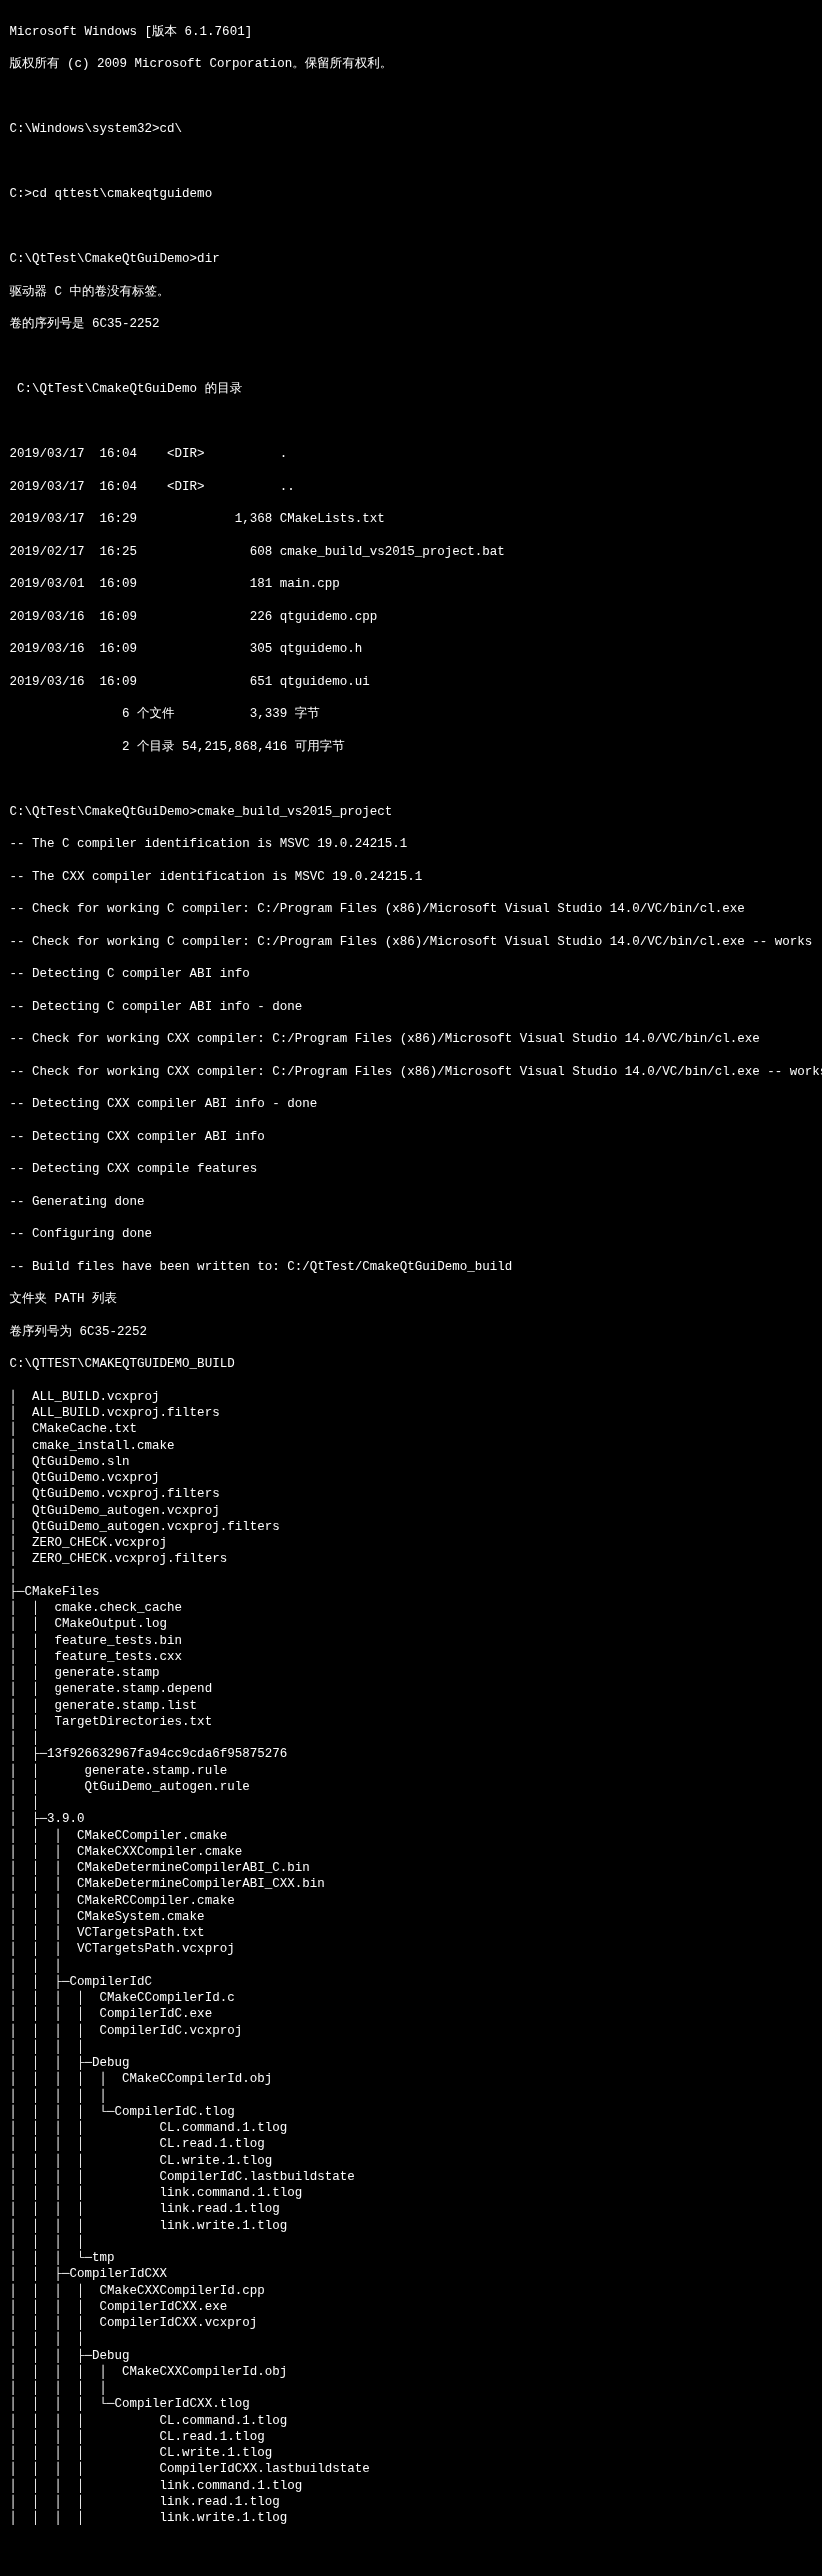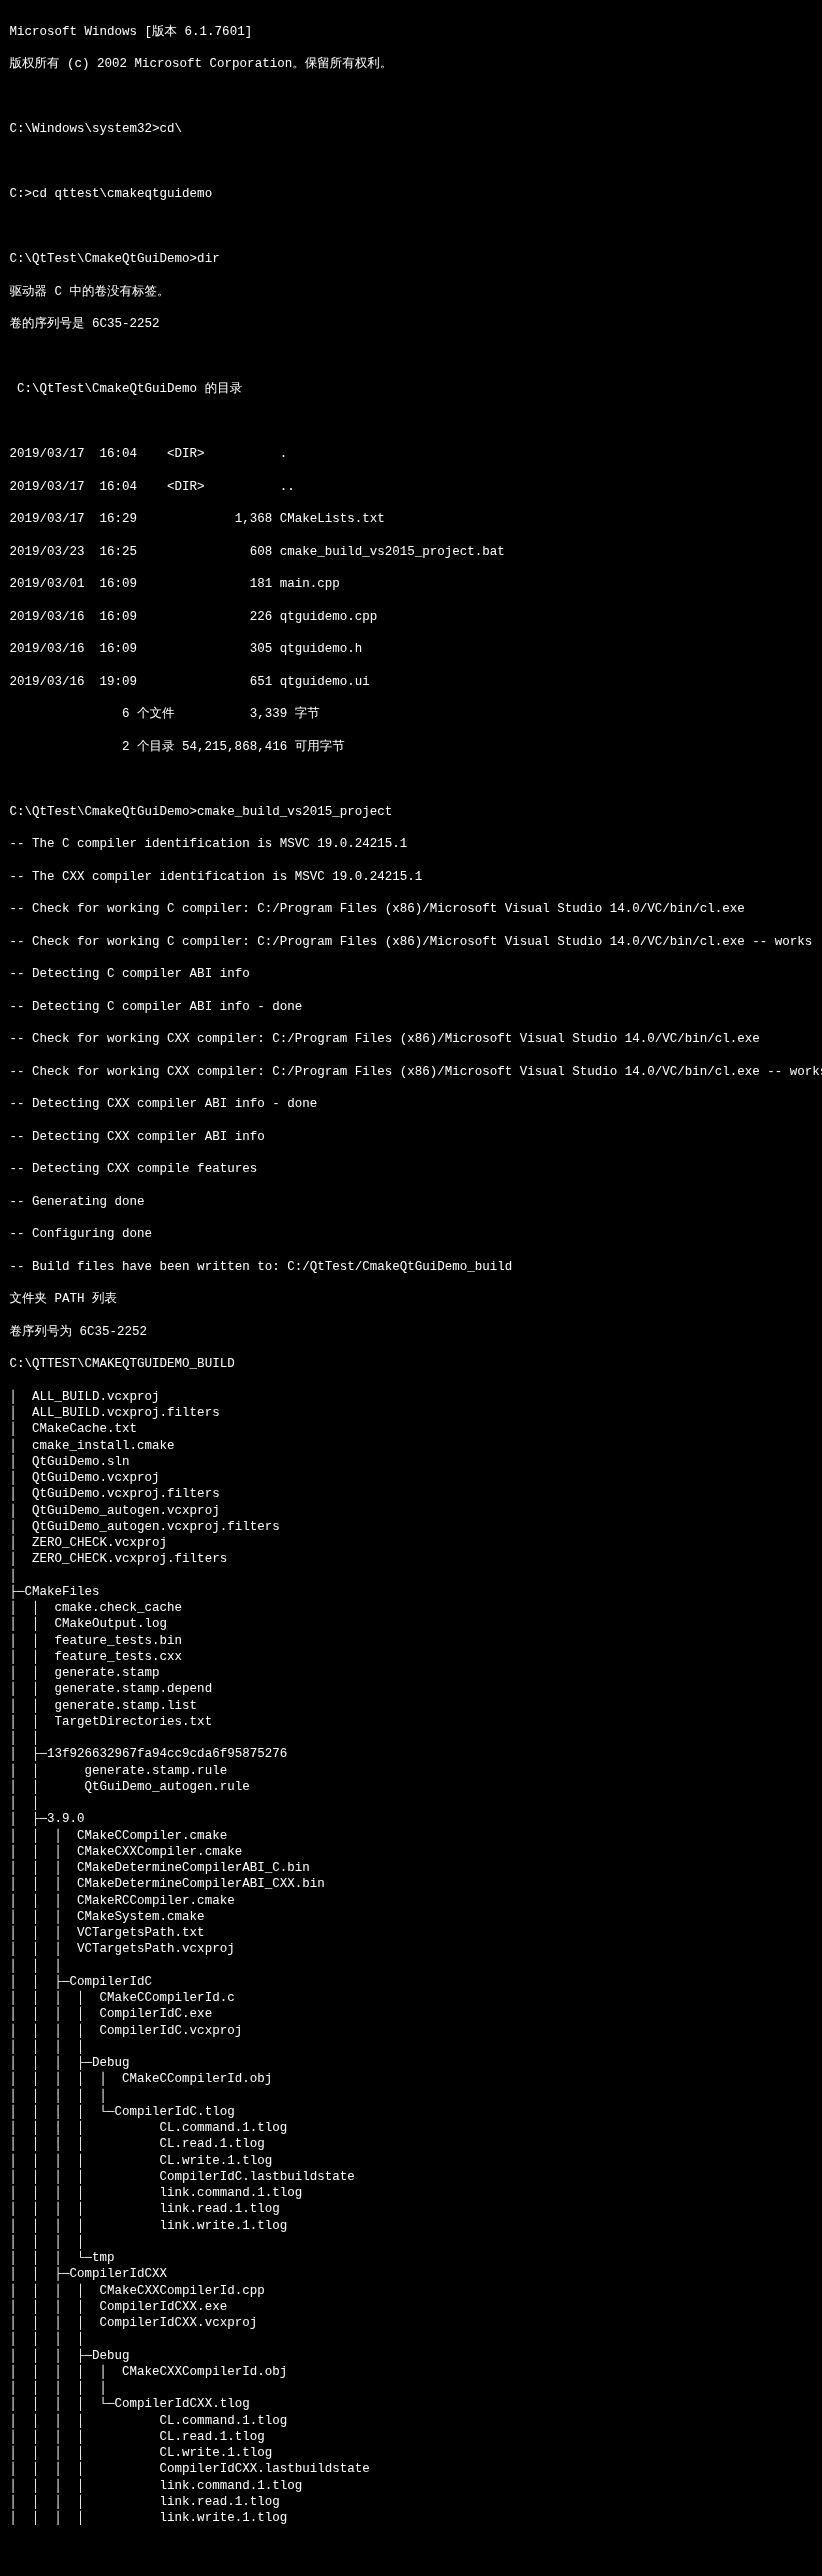--- a/index.html
+++ b/index.html
@@ -16,40 +16,40 @@
     padding: 7.7px 9.6px;
     white-space: pre;
     position: relative;
   }
 </style>
 </head>
 <body>
 
 <div class="terminal">
 <div>Microsoft Windows [版本 6.1.7601]</div>
-<div>版权所有 (c) 2002 Microsoft Corporation。保留所有权利。</div>
+<div>版权所有 (c) 2009 Microsoft Corporation。保留所有权利。</div>
 <div> </div>
 <div>C:\Windows\system32&gt;cd\</div>
 <div> </div>
 <div>C:&gt;cd qttest\cmakeqtguidemo</div>
 <div> </div>
 <div>C:\QtTest\CmakeQtGuiDemo&gt;dir</div>
 <div>驱动器 C 中的卷没有标签。</div>
 <div>卷的序列号是 6C35-2252</div>
 <div> </div>
 <div> C:\QtTest\CmakeQtGuiDemo 的目录</div>
 <div> </div>
 <div>2019/03/17  16:04    &lt;DIR&gt;          .</div>
 <div>2019/03/17  16:04    &lt;DIR&gt;          ..</div>
 <div>2019/03/17  16:29             1,368 CMakeLists.txt</div>
-<div>2019/03/23  16:25               608 cmake_build_vs2015_project.bat</div>
+<div>2019/02/17  16:25               608 cmake_build_vs2015_project.bat</div>
 <div>2019/03/01  16:09               181 main.cpp</div>
 <div>2019/03/16  16:09               226 qtguidemo.cpp</div>
 <div>2019/03/16  16:09               305 qtguidemo.h</div>
-<div>2019/03/16  19:09               651 qtguidemo.ui</div>
+<div>2019/03/16  16:09               651 qtguidemo.ui</div>
 <div>               6 个文件          3,339 字节</div>
 <div>               2 个目录 54,215,868,416 可用字节</div>
 <div> </div>
 <div>C:\QtTest\CmakeQtGuiDemo&gt;cmake_build_vs2015_project</div>
 <div>-- The C compiler identification is MSVC 19.0.24215.1</div>
 <div>-- The CXX compiler identification is MSVC 19.0.24215.1</div>
 <div>-- Check for working C compiler: C:/Program Files (x86)/Microsoft Visual Studio 14.0/VC/bin/cl.exe</div>
 <div>-- Check for working C compiler: C:/Program Files (x86)/Microsoft Visual Studio 14.0/VC/bin/cl.exe -- works</div>
 <div>-- Detecting C compiler ABI info</div>
 <div>-- Detecting C compiler ABI info - done</div>

